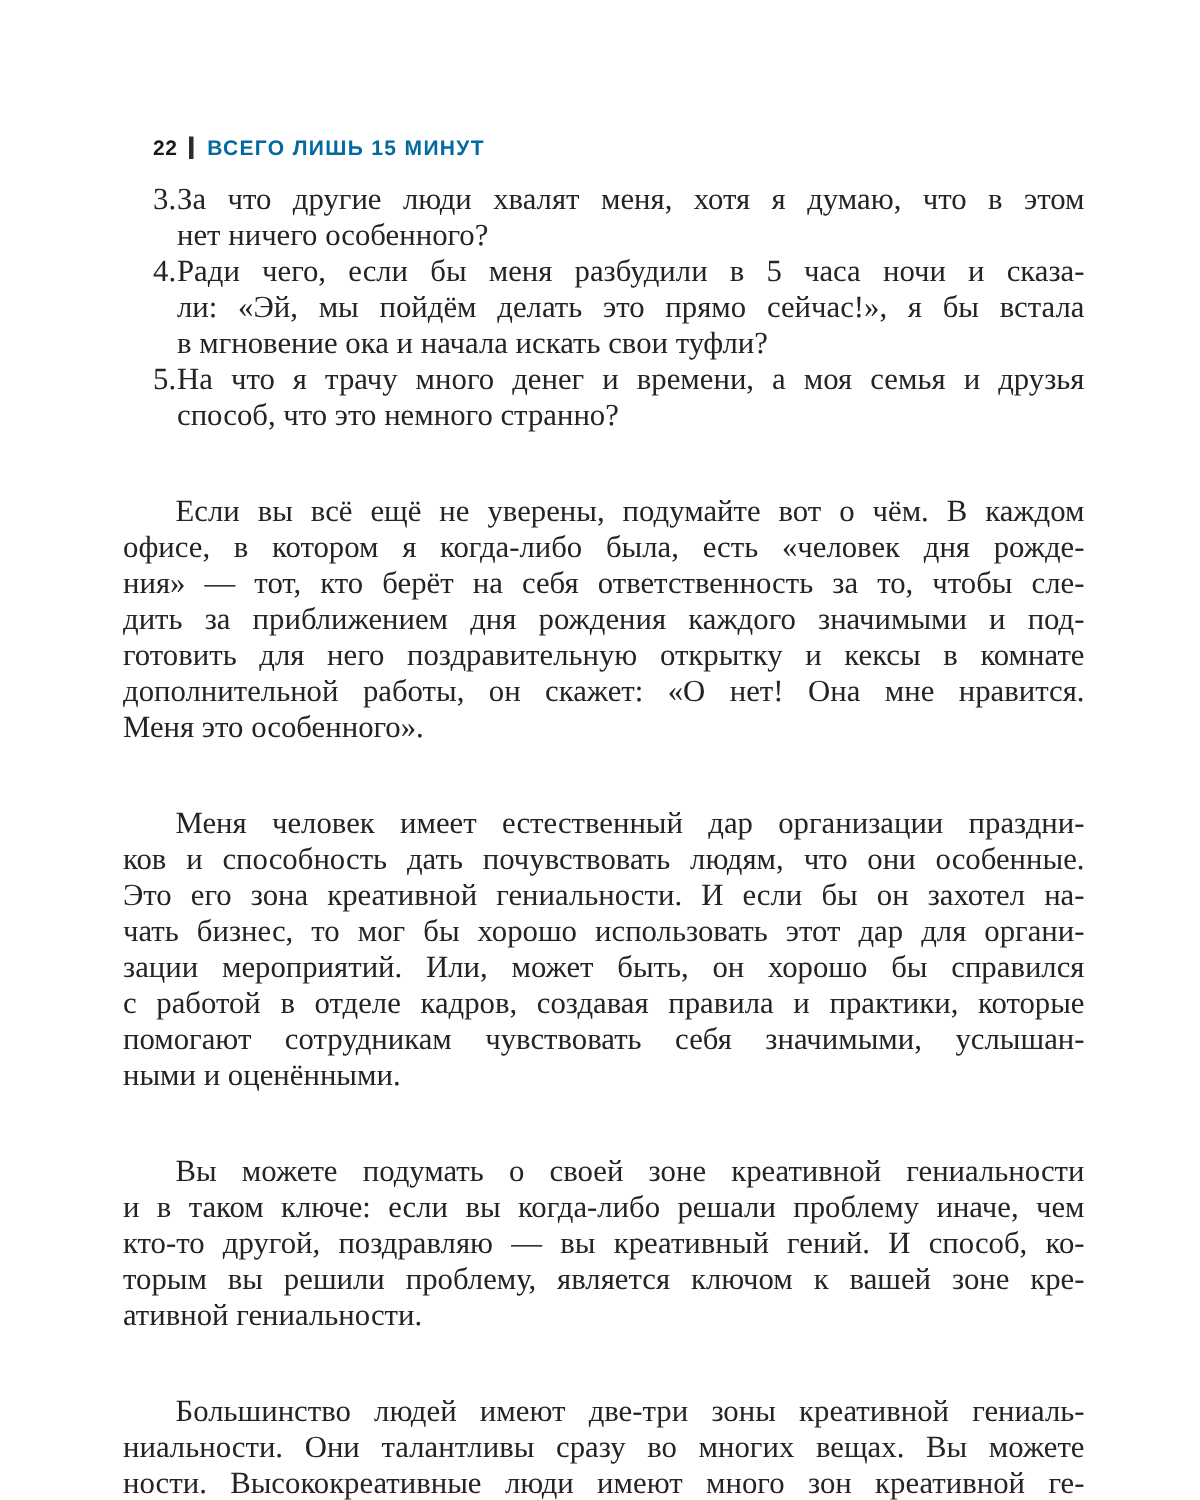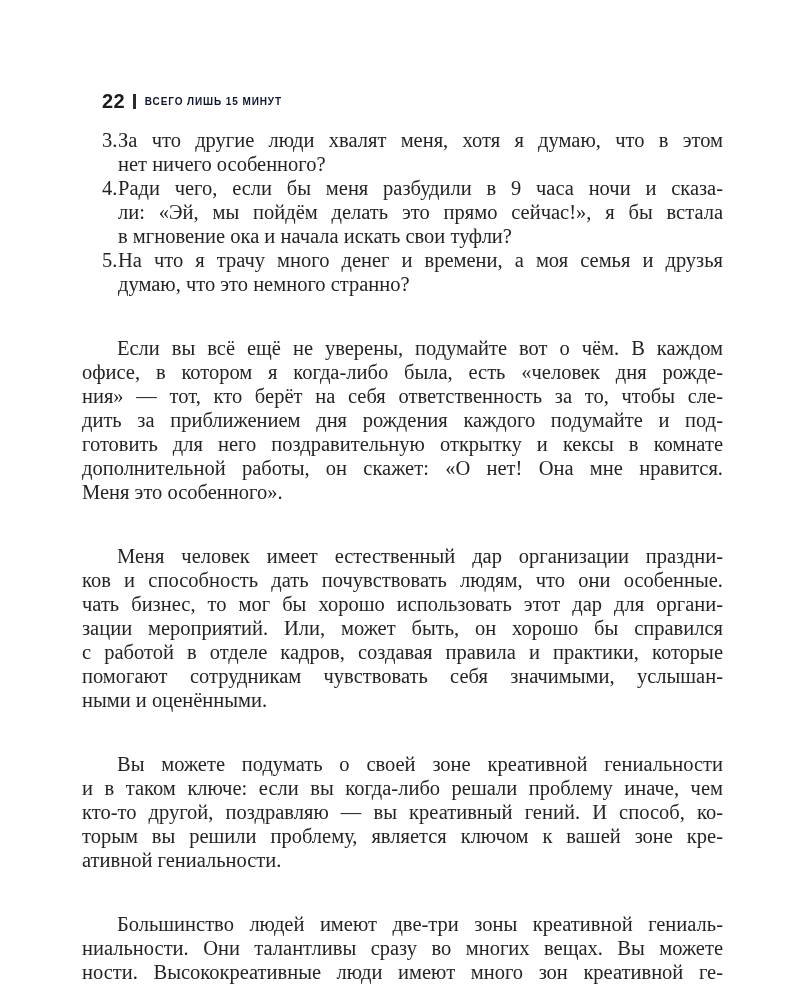--- a/index.html
+++ b/index.html
@@ -22,34 +22,34 @@
   
   .header {
     margin-top: 90px;
     padding-left: 20px;
     display: flex;
     align-items: center;
     font-family: "Liberation Sans", sans-serif;
   }
   .page-num {
     font-weight: 700;
-    font-size: 20px;
+    font-size: 14px;
     color: #1b1b1b;
     letter-spacing: 0.3px;
   }
   .header-bar {
     width: 3px;
     height: 15px;
     background: #2b2b2b;
     margin: 0 9px 0 8px;
   }
   .running-title {
-    font-size: 10px;
+    font-size: 14px;
     font-weight: 600;
-    color: #0f172a;
+    color: #0369a1;
     letter-spacing: 0.9px;
   }
   
   .line {
     font-size: 20.5px;
     line-height: 24px;
     text-align: justify;
     text-align-last: justify;
     font-family: Liberation Serif, serif;
   }
@@ -89,47 +89,48 @@
       <div class="list-item">
         <div class="num">3.</div>
         <div class="item-lines">
           <div class="line">За что другие люди хвалят меня, хотя я думаю, что в этом</div>
           <div class="line endline">нет ничего особенного?</div>
         </div>
       </div>
       <div class="list-item">
         <div class="num">4.</div>
         <div class="item-lines">
-          <div class="line">Ради чего, если бы меня разбудили в 9 часа ночи и сказа-</div>
+          <div class="line">Ради чего, если бы меня разбудили в 5 часа ночи и сказа-</div>
           <div class="line">ли: «Эй, мы пойдём делать это прямо сейчас!», я бы встала</div>
           <div class="line endline">в мгновение ока и начала искать свои туфли?</div>
         </div>
       </div>
       <div class="list-item">
         <div class="num">5.</div>
         <div class="item-lines">
           <div class="line">На что я трачу много денег и времени, а моя семья и друзья</div>
-          <div class="line endline">думаю, что это немного странно?</div>
+          <div class="line endline">способ, что это немного странно?</div>
         </div>
       </div>
     </div>
 
   <div class="paras">
       <div class="para">
         <div class="line firstline">Если вы всё ещё не уверены, подумайте вот о чём. В каждом</div>
         <div class="line">офисе, в котором я когда-либо была, есть «человек дня рожде-</div>
         <div class="line">ния» — тот, кто берёт на себя ответственность за то, чтобы сле-</div>
-        <div class="line">дить за приближением дня рождения каждого подумайте и под-</div>
+        <div class="line">дить за приближением дня рождения каждого значимыми и под-</div>
         <div class="line">готовить для него поздравительную открытку и кексы в комнате</div>
         <div class="line">дополнительной работы, он скажет: «О нет! Она мне нравится.</div>
         <div class="line endline">Меня это особенного».</div>
       </div>
       <div class="para">
         <div class="line firstline">Меня человек имеет естественный дар организации праздни-</div>
         <div class="line">ков и способность дать почувствовать людям, что они особенные.</div>
+        <div class="line">Это его зона креативной гениальности. И если бы он захотел на-</div>
         <div class="line">чать бизнес, то мог бы хорошо использовать этот дар для органи-</div>
         <div class="line">зации мероприятий. Или, может быть, он хорошо бы справился</div>
         <div class="line">с работой в отделе кадров, создавая правила и практики, которые</div>
         <div class="line">помогают сотрудникам чувствовать себя значимыми, услышан-</div>
         <div class="line endline">ными и оценёнными.</div>
       </div>
       <div class="para">
         <div class="line firstline">Вы можете подумать о своей зоне креативной гениальности</div>
         <div class="line">и в таком ключе: если вы когда-либо решали проблему иначе, чем</div>
         <div class="line">кто-то другой, поздравляю — вы креативный гений. И способ, ко-</div>

